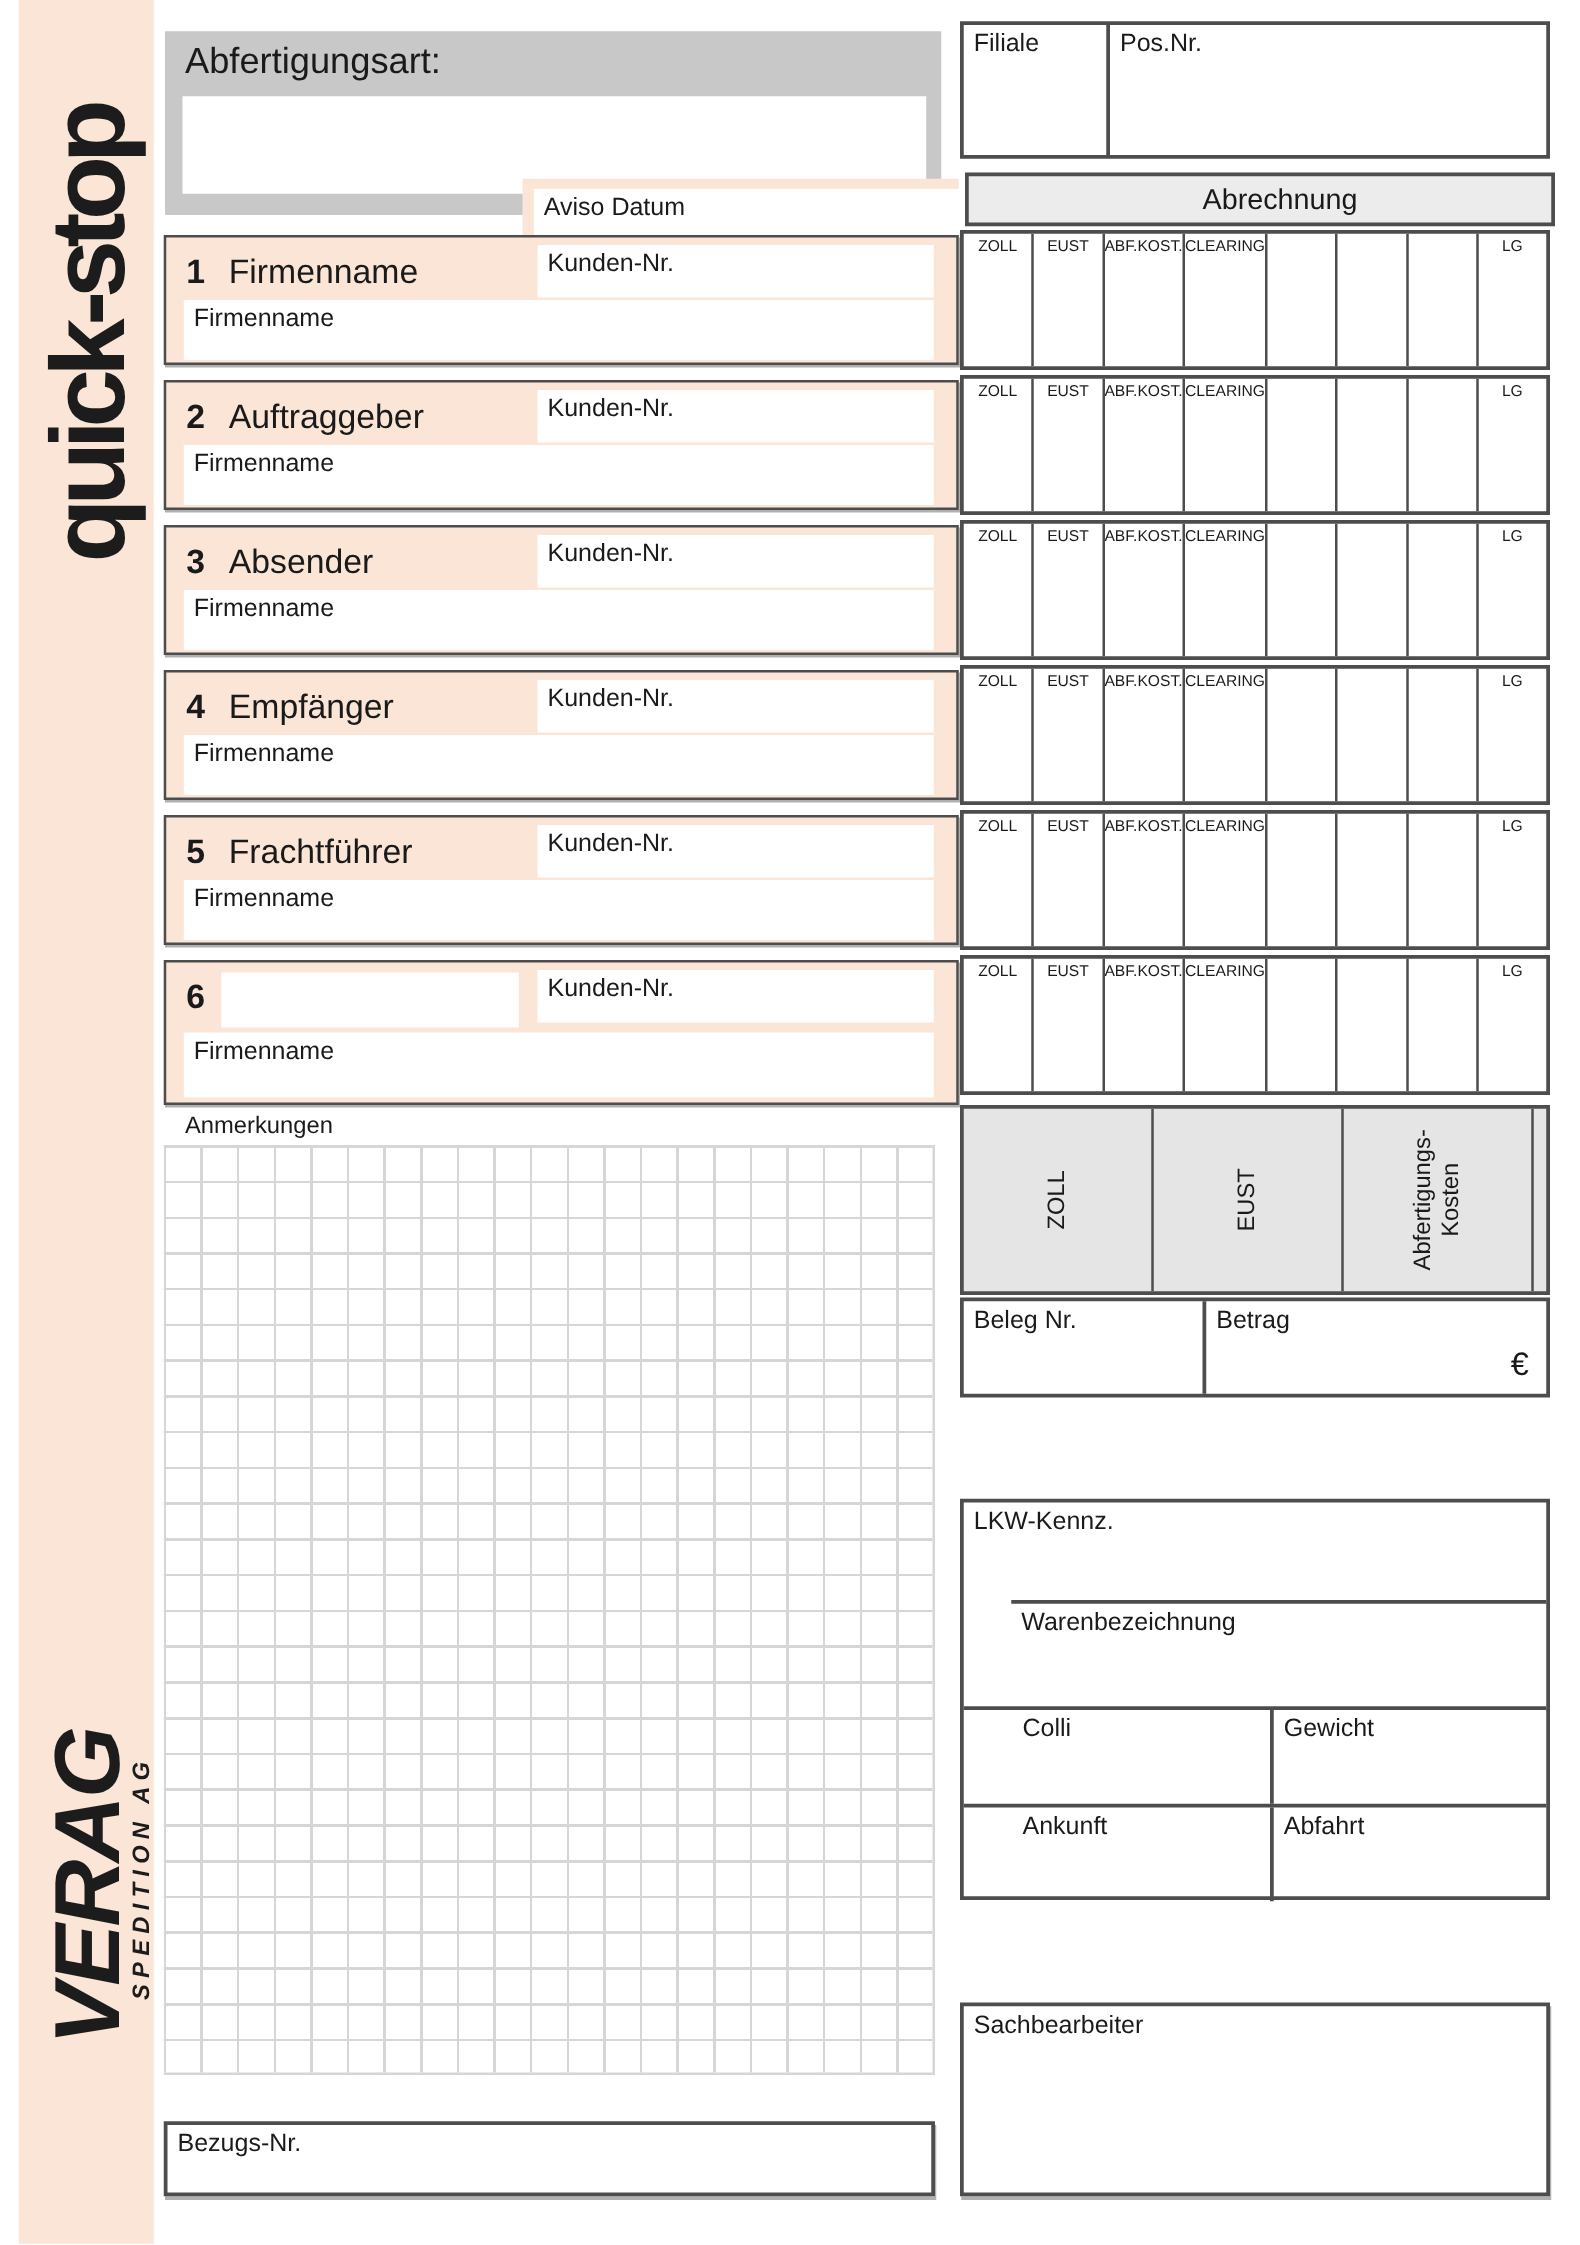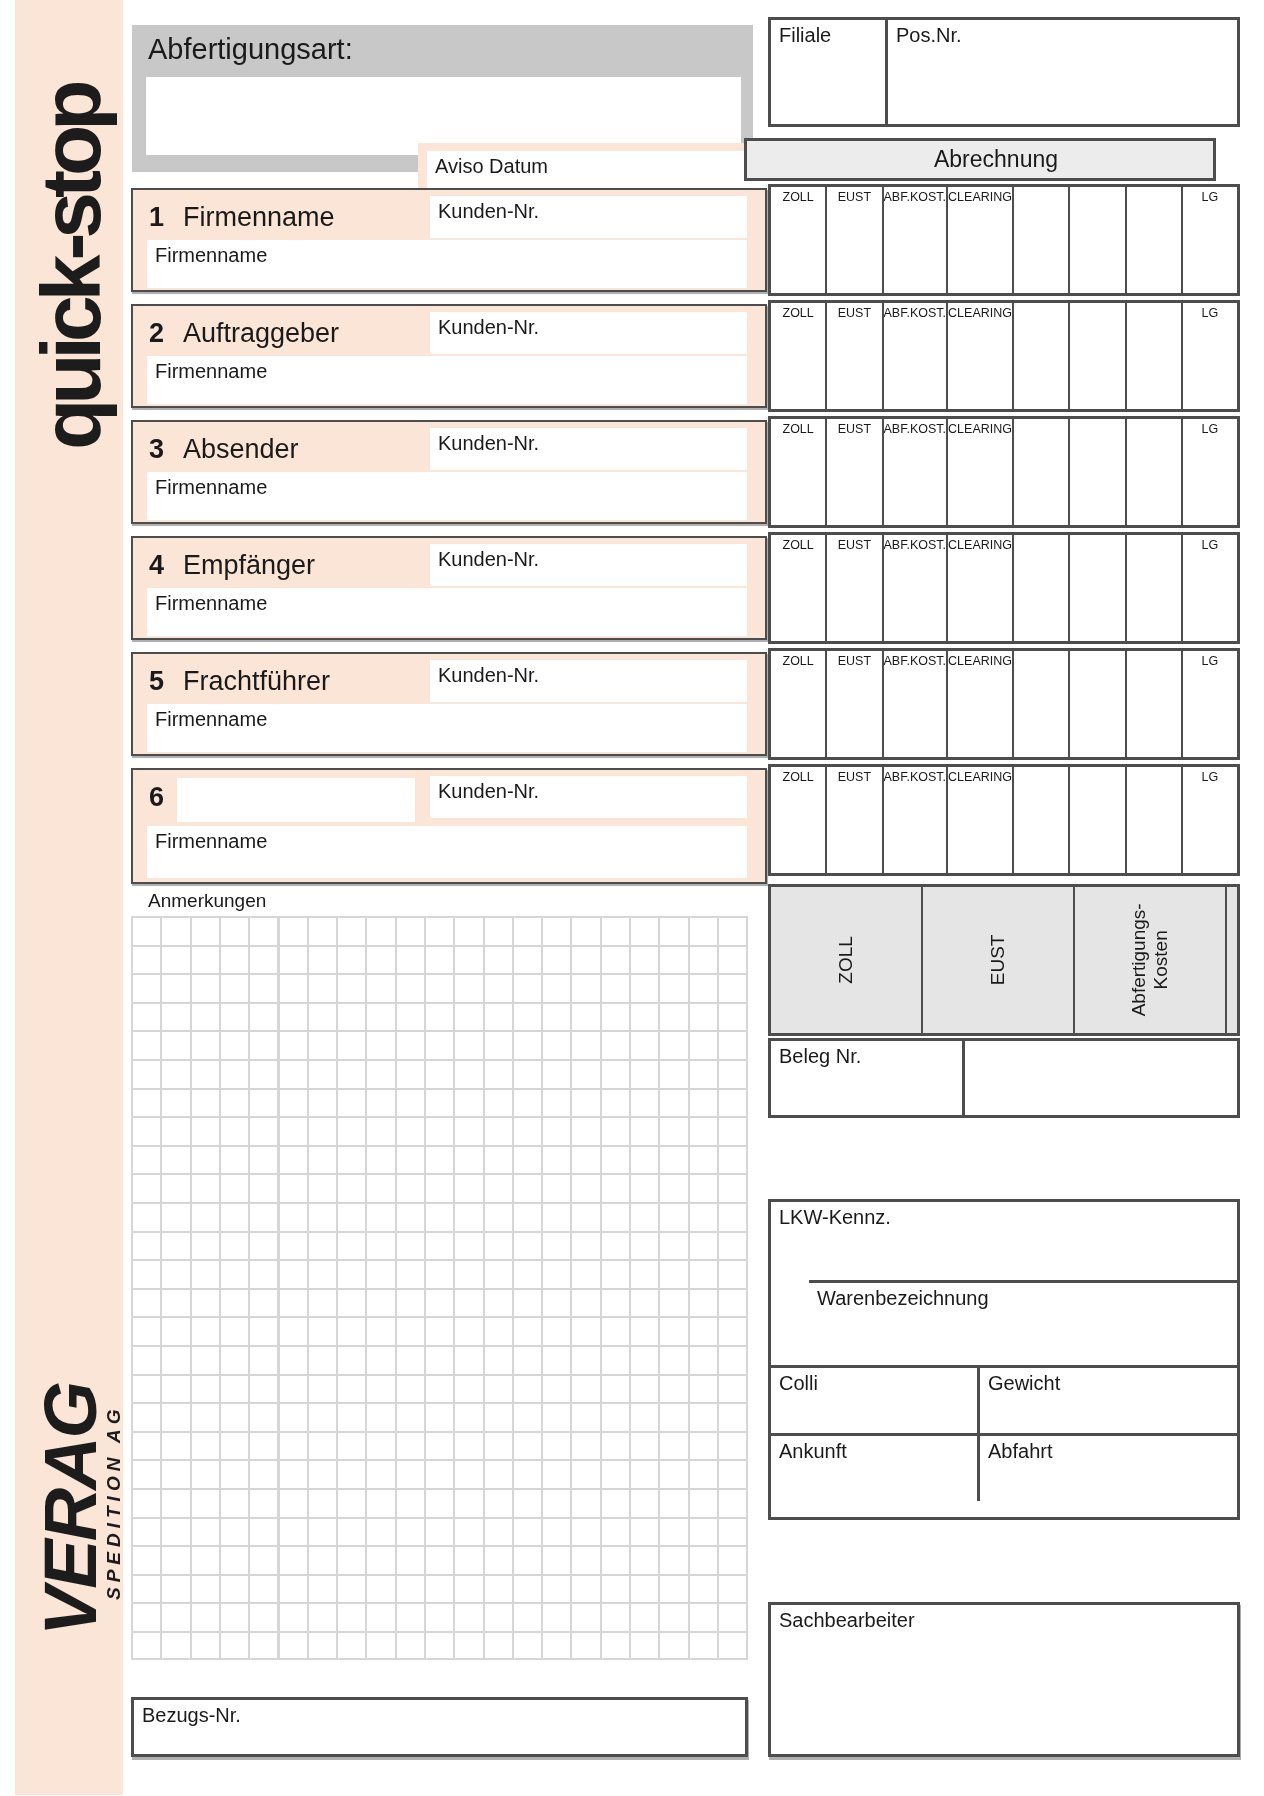--- a/index.html
+++ b/index.html
@@ -34,21 +34,21 @@
   .section { position:absolute; left:131px; width:636px; height:104px; background:#fbe5d6;
              border:2px solid #4d4d4d; box-shadow:1px 2px 0 rgba(80,80,80,.45); }
   .section .num { position:absolute; left:16px; top:12px; font-size:27px; font-weight:bold; }
   .section .title { position:absolute; left:50px; top:12px; font-size:27px; }
   .section .kbox { position:absolute; left:297px; top:6px; width:317px; height:42px; background:#fff; }
   .section .fbox { position:absolute; left:14px; top:50px; width:600px; height:48px; background:#fff; }
   .section.s6 .fbox { top:56px; height:52px; }
   .section .elabel { position:absolute; left:44px; top:8px; width:238px; height:44px; background:#fff; }
 
   
-  .abr-header { position:absolute; left:744px; top:138px; width:472px; height:43px; background:#ececec;
+  .abr-header { position:absolute; left:772px; top:138px; width:472px; height:43px; background:#ececec;
                 border:3px solid #4d4d4d; display:flex; align-items:center; justify-content:center;
                 font-size:23px;padding-left:32px; }
   .abr-row { position:absolute; left:768px; width:472px; height:112px; border:3px solid #4d4d4d;
              background:#fff; display:flex; }
   .abr-row .ac { flex:1; border-left:2px solid #4d4d4d; position:relative; text-align:center; }
   .abr-row .ac:first-child { border-left:none; }
   .abr-row .acl { display:block; font-size:12.5px; padding-top:3px; white-space:nowrap; overflow:hidden; }
 
   .abr-footer { position:absolute; left:768px; top:884px; width:472px; height:152px; border:3px solid #4d4d4d;
                 background:#e5e5e5; display:flex; }
@@ -63,21 +63,21 @@
   .beleg-row .c2 { flex:1; position:relative; }
   .euro { position:absolute; right:14px; bottom:8px; font-size:26px; }
 
   
   .lkw-block { position:absolute; left:768px; top:1199px; width:472px; height:321px; border:3px solid #4d4d4d;
                background:#fff; }
   .lkw-row { position:relative; border-top:3px solid #4d4d4d; }
   .lkw-row:first-child { border-top:none; }
   .r-lkw { height:78px; }
   .r-waren { height:85px;margin-left:38px; }
-  .r-split { height:68px; display:flex; }
+  .r-split { height:78px; display:flex;padding-left:39px; }
   .r-split .c1 { width:209px; border-right:3px solid #4d4d4d; position:relative; }
   .r-split .c2 { flex:1; position:relative; }
 
   .proc-block { position:absolute; left:768px; top:1602px; width:472px; height:155px; border:3px solid #4d4d4d;
                 background:#fff; box-shadow:1px 3px 0 rgba(80,80,80,.45); }
   .proc-r1 { position:relative; height:52px; border-bottom:3px solid #4d4d4d; }
   .proc-r2 { position:relative; height:97px; }
 
   
   .anm-label { position:absolute; left:148px; top:890px; font-size:19px; }
@@ -363,20 +363,24 @@
 Kosten</span>
       </div>
     <div class="ac"></div>
 
   </div>
 
   <div class="beleg-row">
     <div class="c1">
       <span class="slbl">Beleg Nr.</span>
     </div>
+    <div class="c2">
+      <span class="slbl">Betrag</span>
+      <span class="euro">€</span>
+    </div>
   </div>
 
   <div class="lkw-block">
     <div class="lkw-row r-lkw">
       <span class="slbl">LKW-Kennz.</span>
     </div>
     <div class="lkw-row r-waren">
       <span class="slbl">Warenbezeichnung</span>
     </div>
     <div class="lkw-row r-split">

